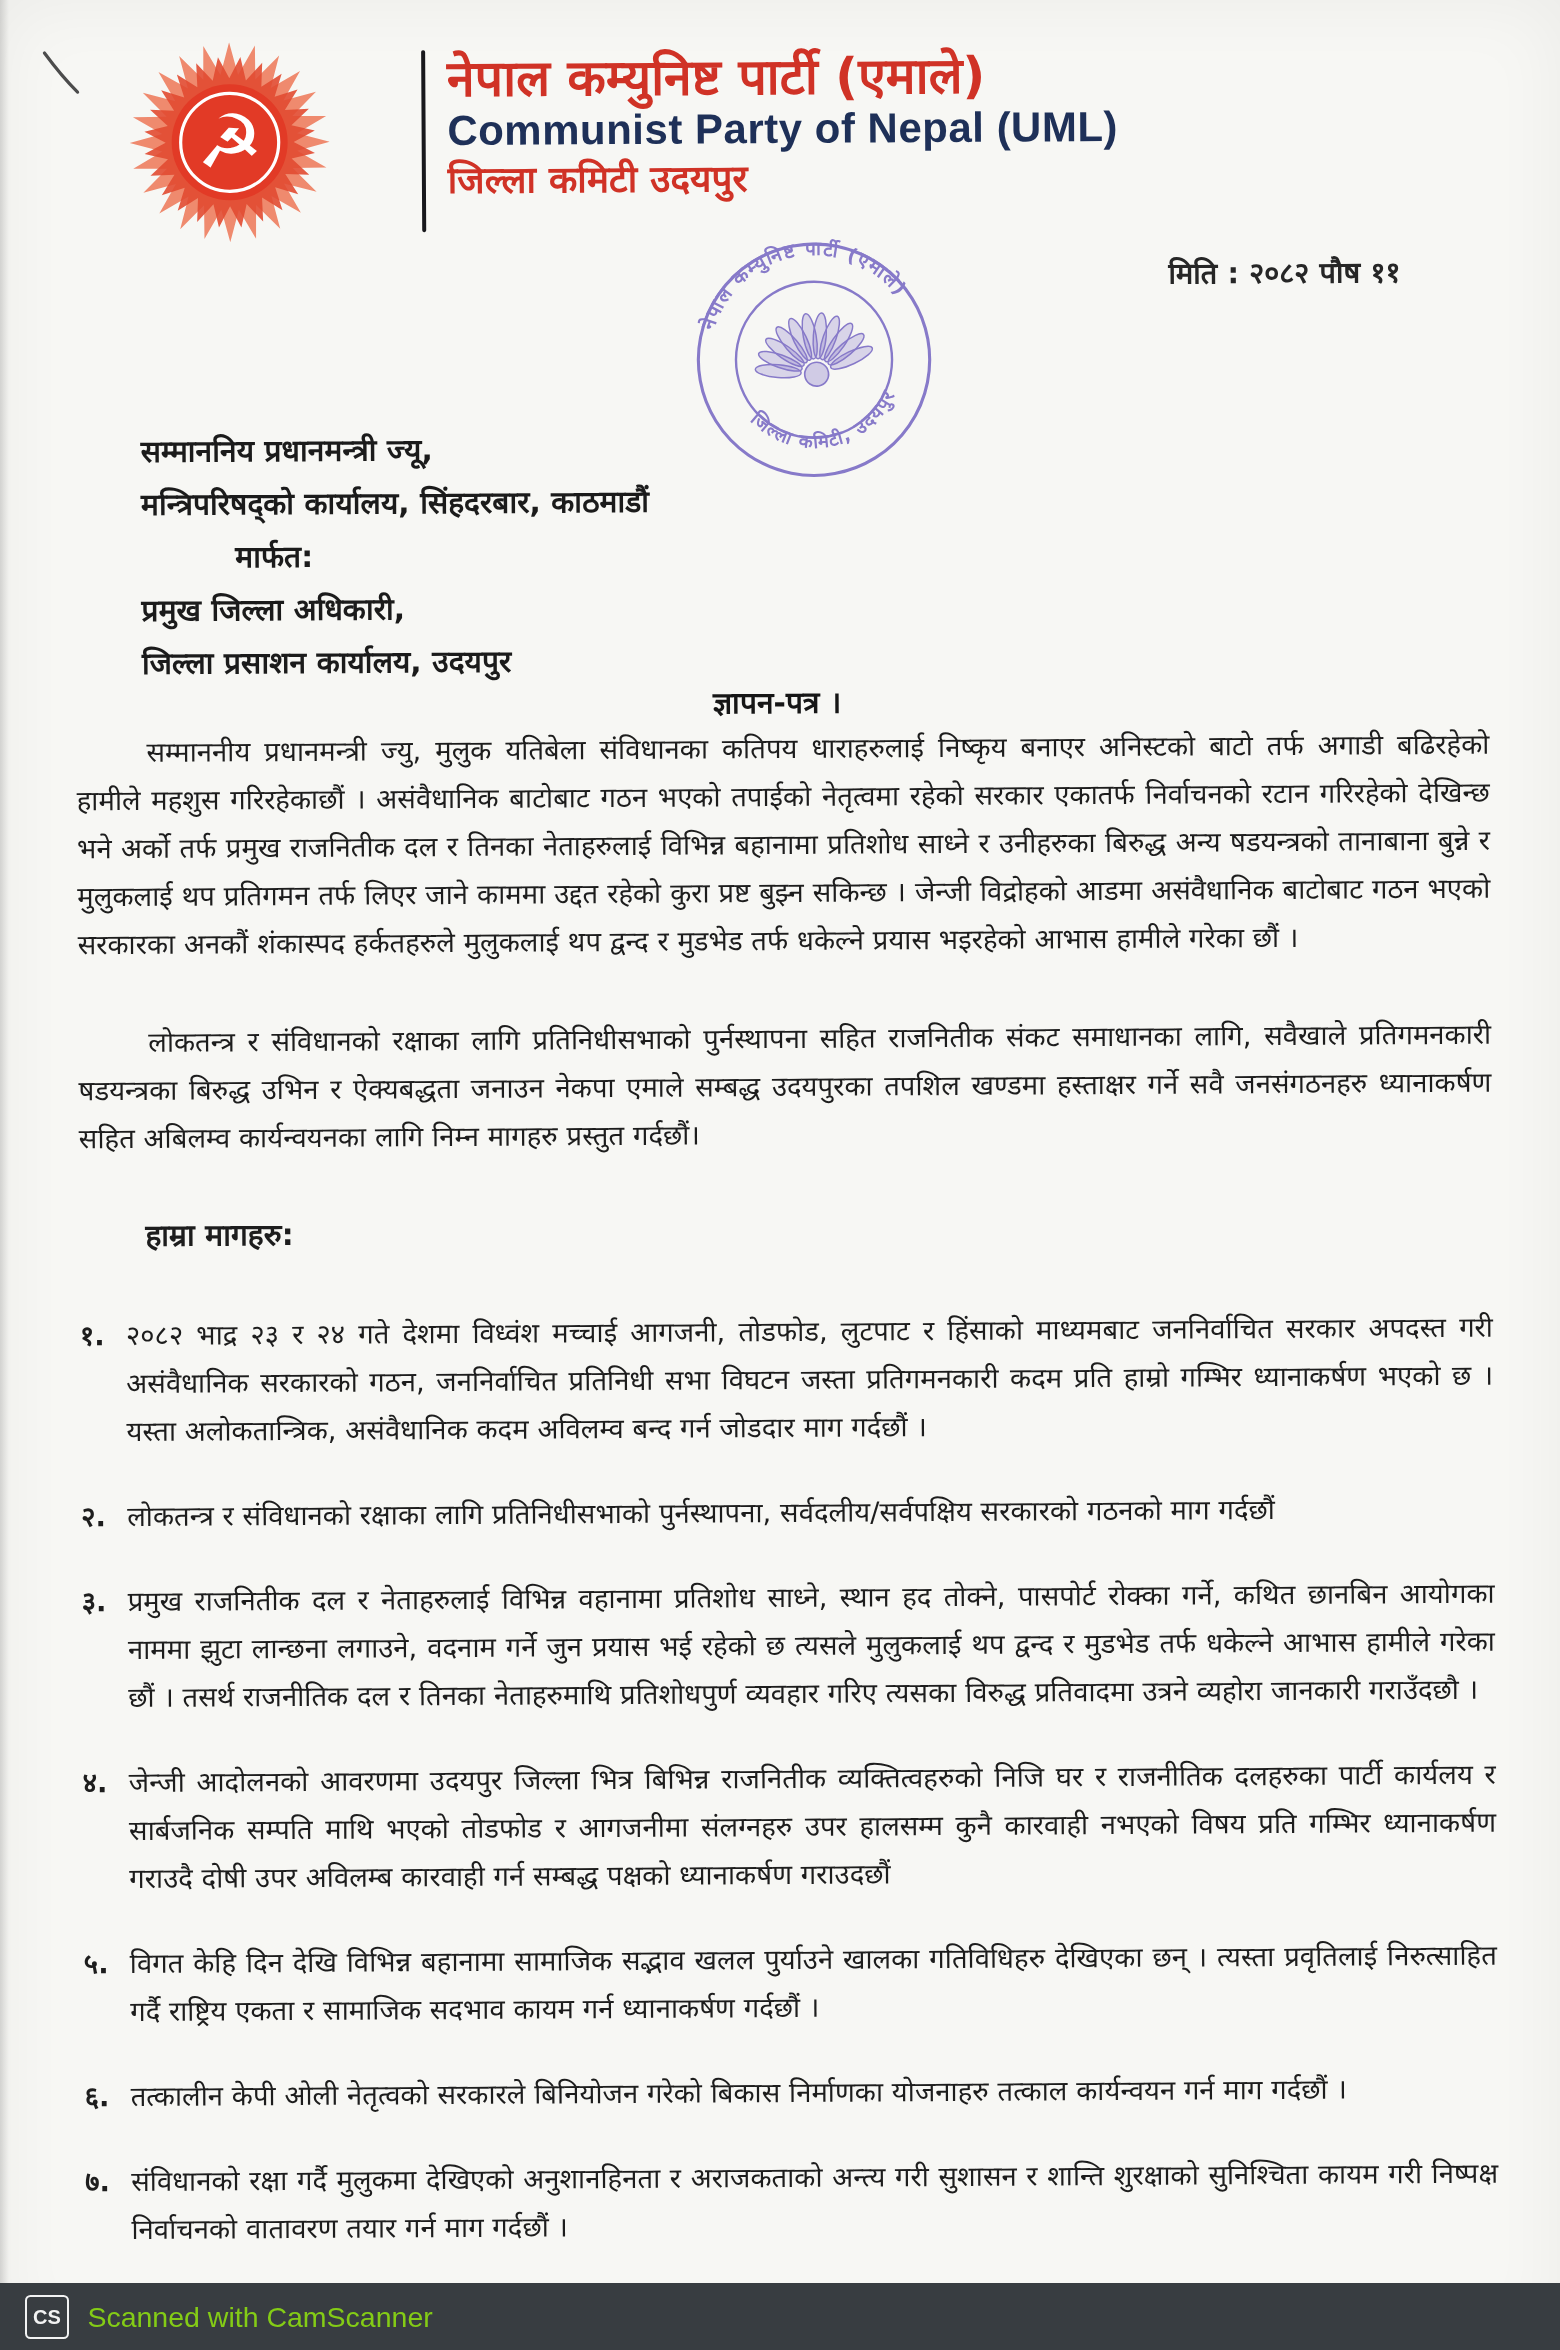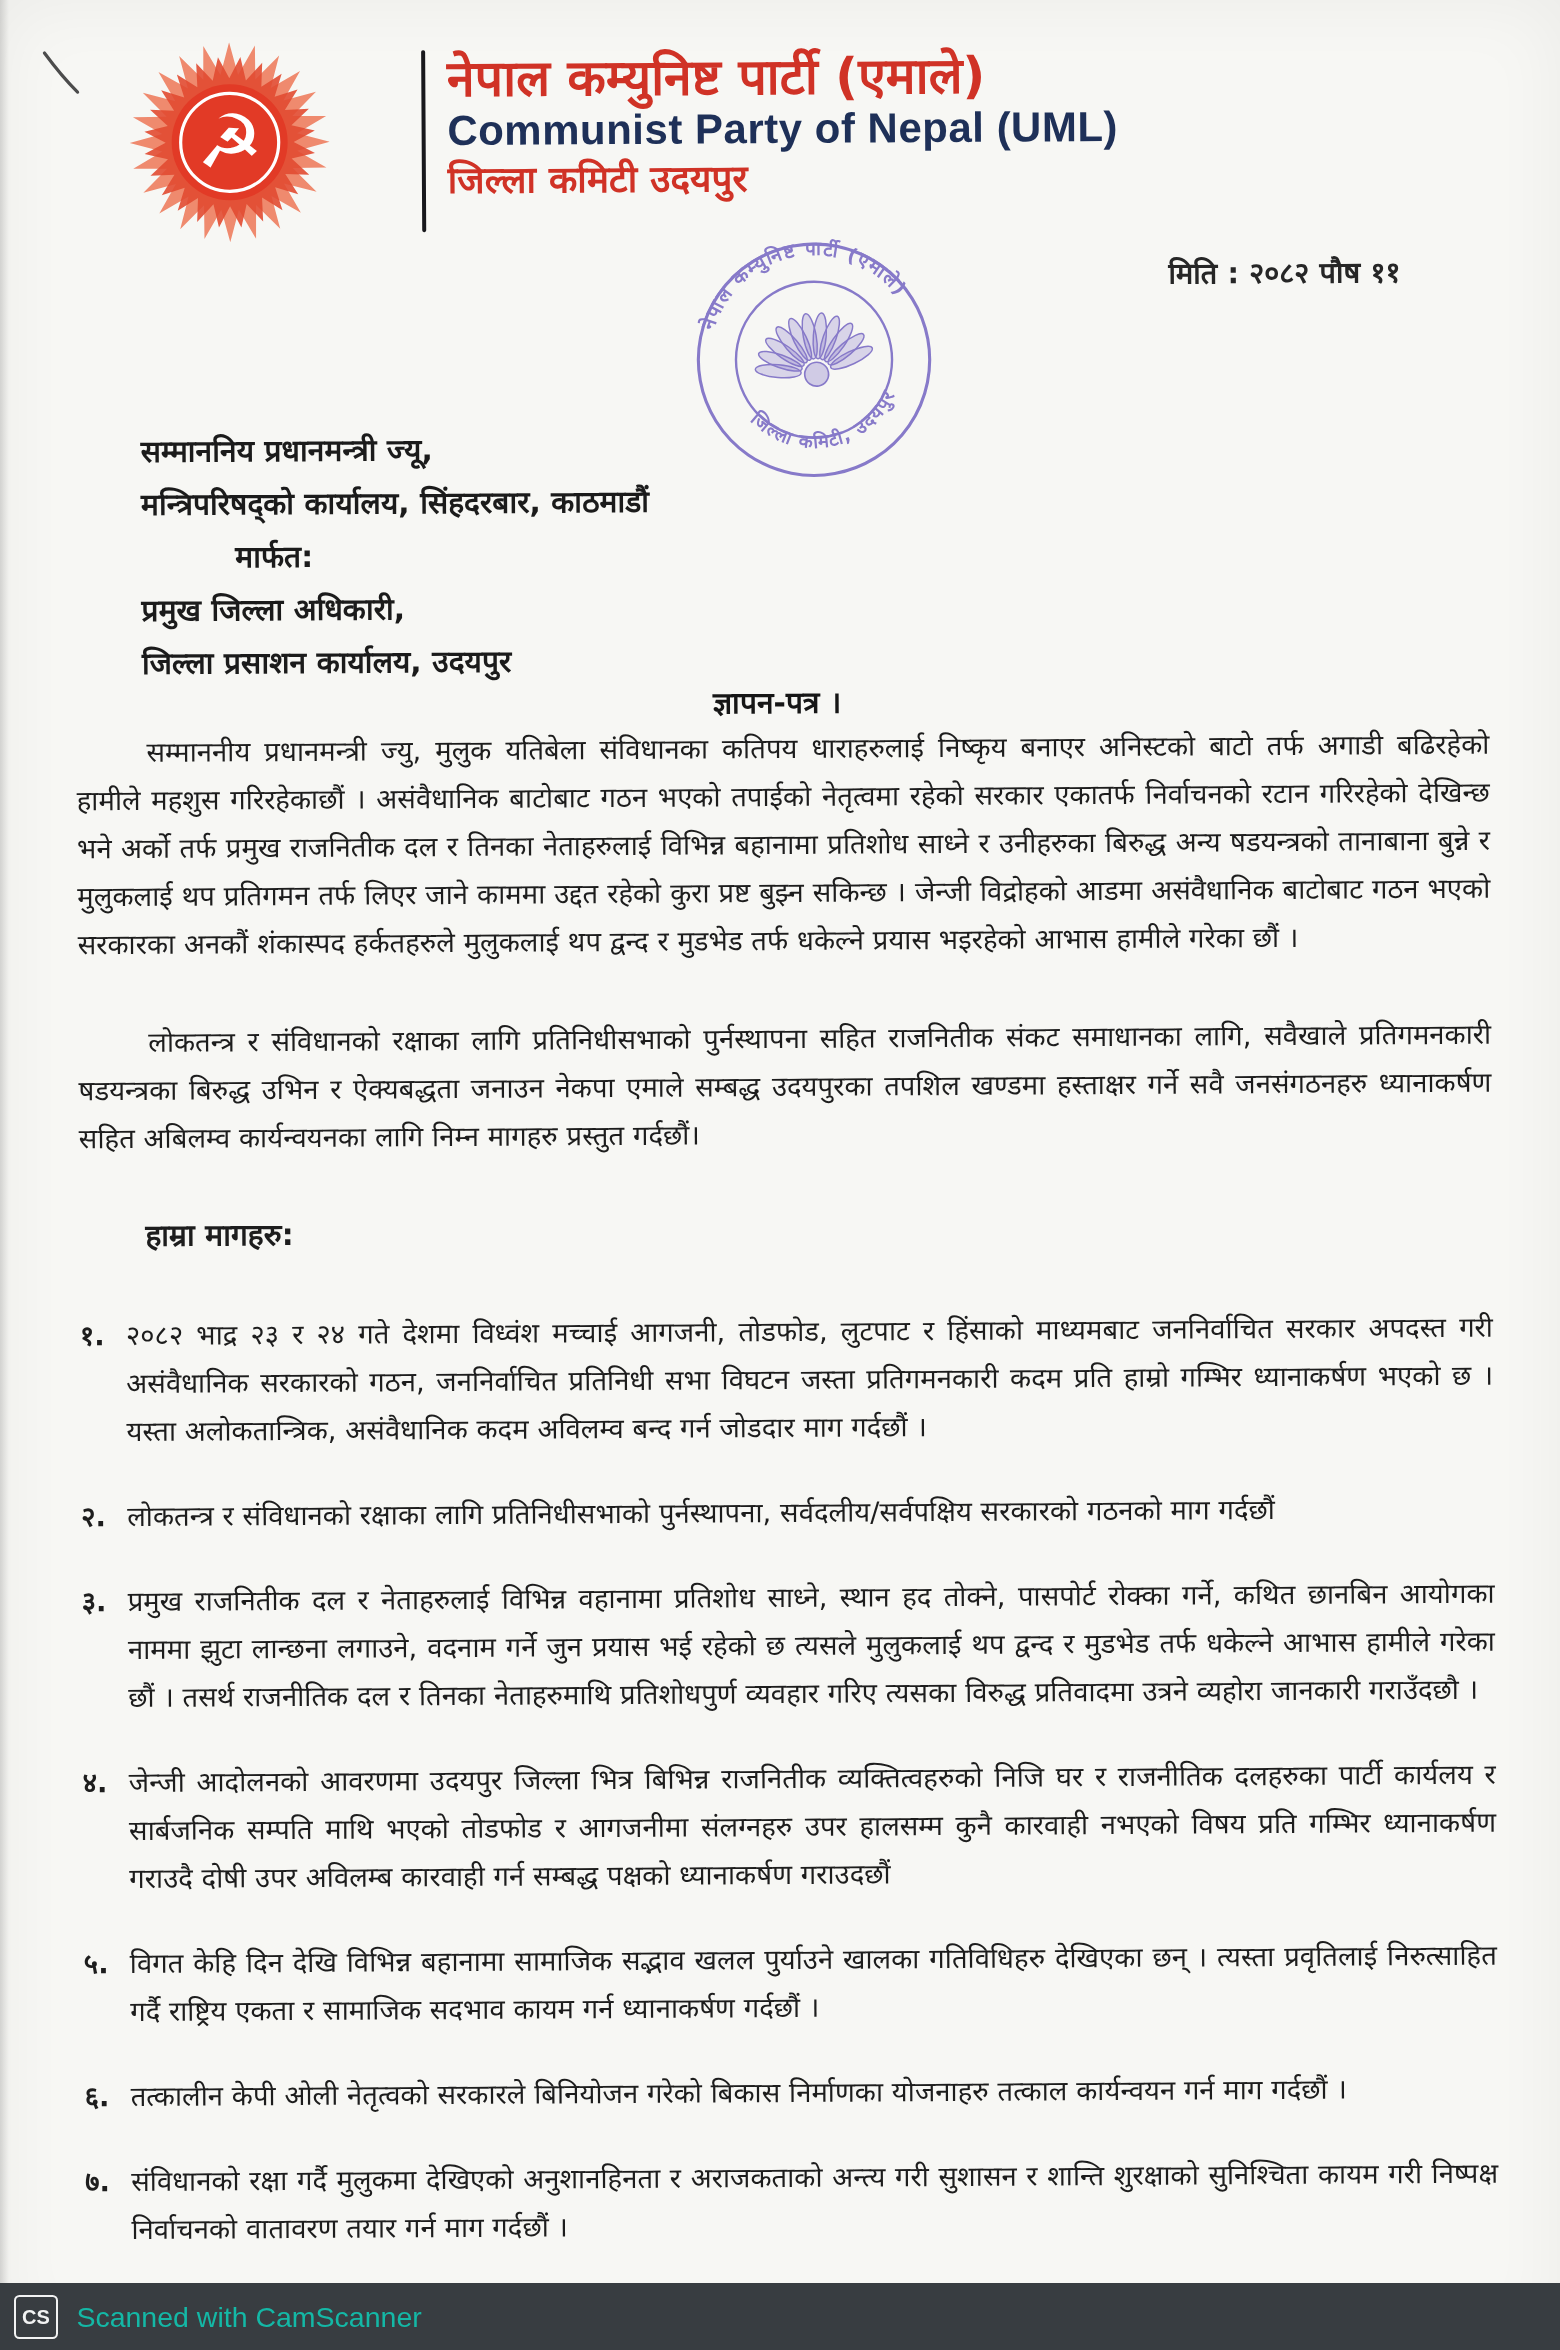--- a/index.html
+++ b/index.html
@@ -49,28 +49,28 @@
   .body-block{position:absolute;top:724px;left:79px;right:68px;font-size:27.5px;line-height:48px;text-align:justify;color:#1d1d1d;}
   .para{margin:0 0 50px 0;text-indent:70px;}
   .demands-heading{font-size:30px;font-weight:bold;margin:3.7px 0 51px 66px;text-indent:0;}
   .demand{display:flex;margin-bottom:37px;}
   .demand-num{flex:0 0 46px;font-weight:bold;}
   .demand-text{flex:1;text-align:justify;}
 
   
   .footer-bar{
     position:absolute;left:0;right:0;bottom:0;height:68px;
-    background:#383d41;display:flex;align-items:center;gap:18.4px;padding-left:14px;
+    background:#383d41;display:flex;align-items:center;gap:18.4px;padding-left:25px;
   }
   .cs-badge{
     width:40px;height:40px;border:2.8px solid #f2f3f3;border-radius:5.5px;
     display:flex;align-items:center;justify-content:center;
     color:#f2f3f3;font-weight:bold;font-size:20px;font-family:"Liberation Sans",sans-serif;
   }
-  .scanner-text{color:#14b8a6;font-size:28.5px;font-family:"Liberation Sans","DejaVu Sans",sans-serif;}
+  .scanner-text{color:#84cc16;font-size:28.5px;font-family:"Liberation Sans","DejaVu Sans",sans-serif;}
 </style>
 </head>
 <body>
 
 <div class="page">
   <div class="scan-edge"></div>
   <div class="content">
 
     <svg class="pen-mark" width="64" height="64" viewBox="0 0 70 70">
       <path d="M8,5 C16,16 28,32 44,48" stroke="#4c4c4c" stroke-width="3.5" fill="none" stroke-linecap="round"></path>

